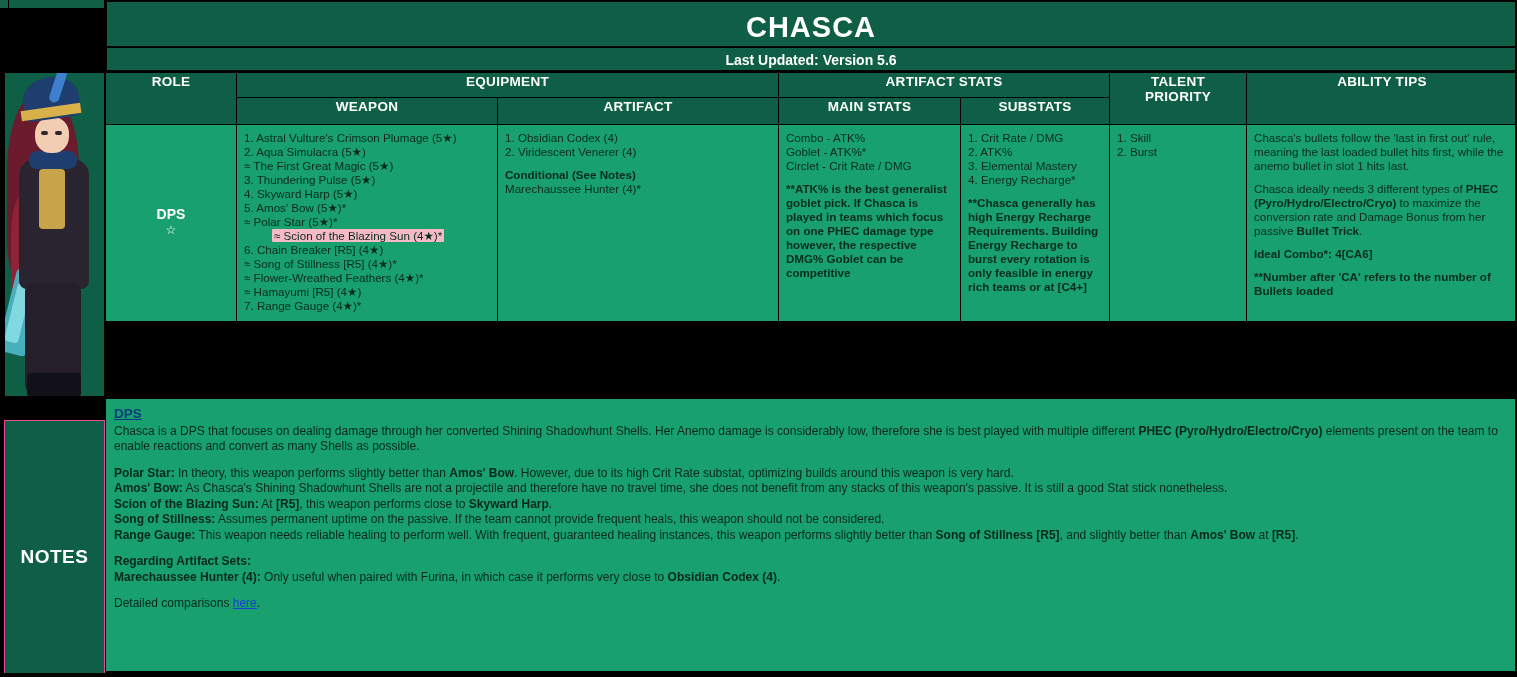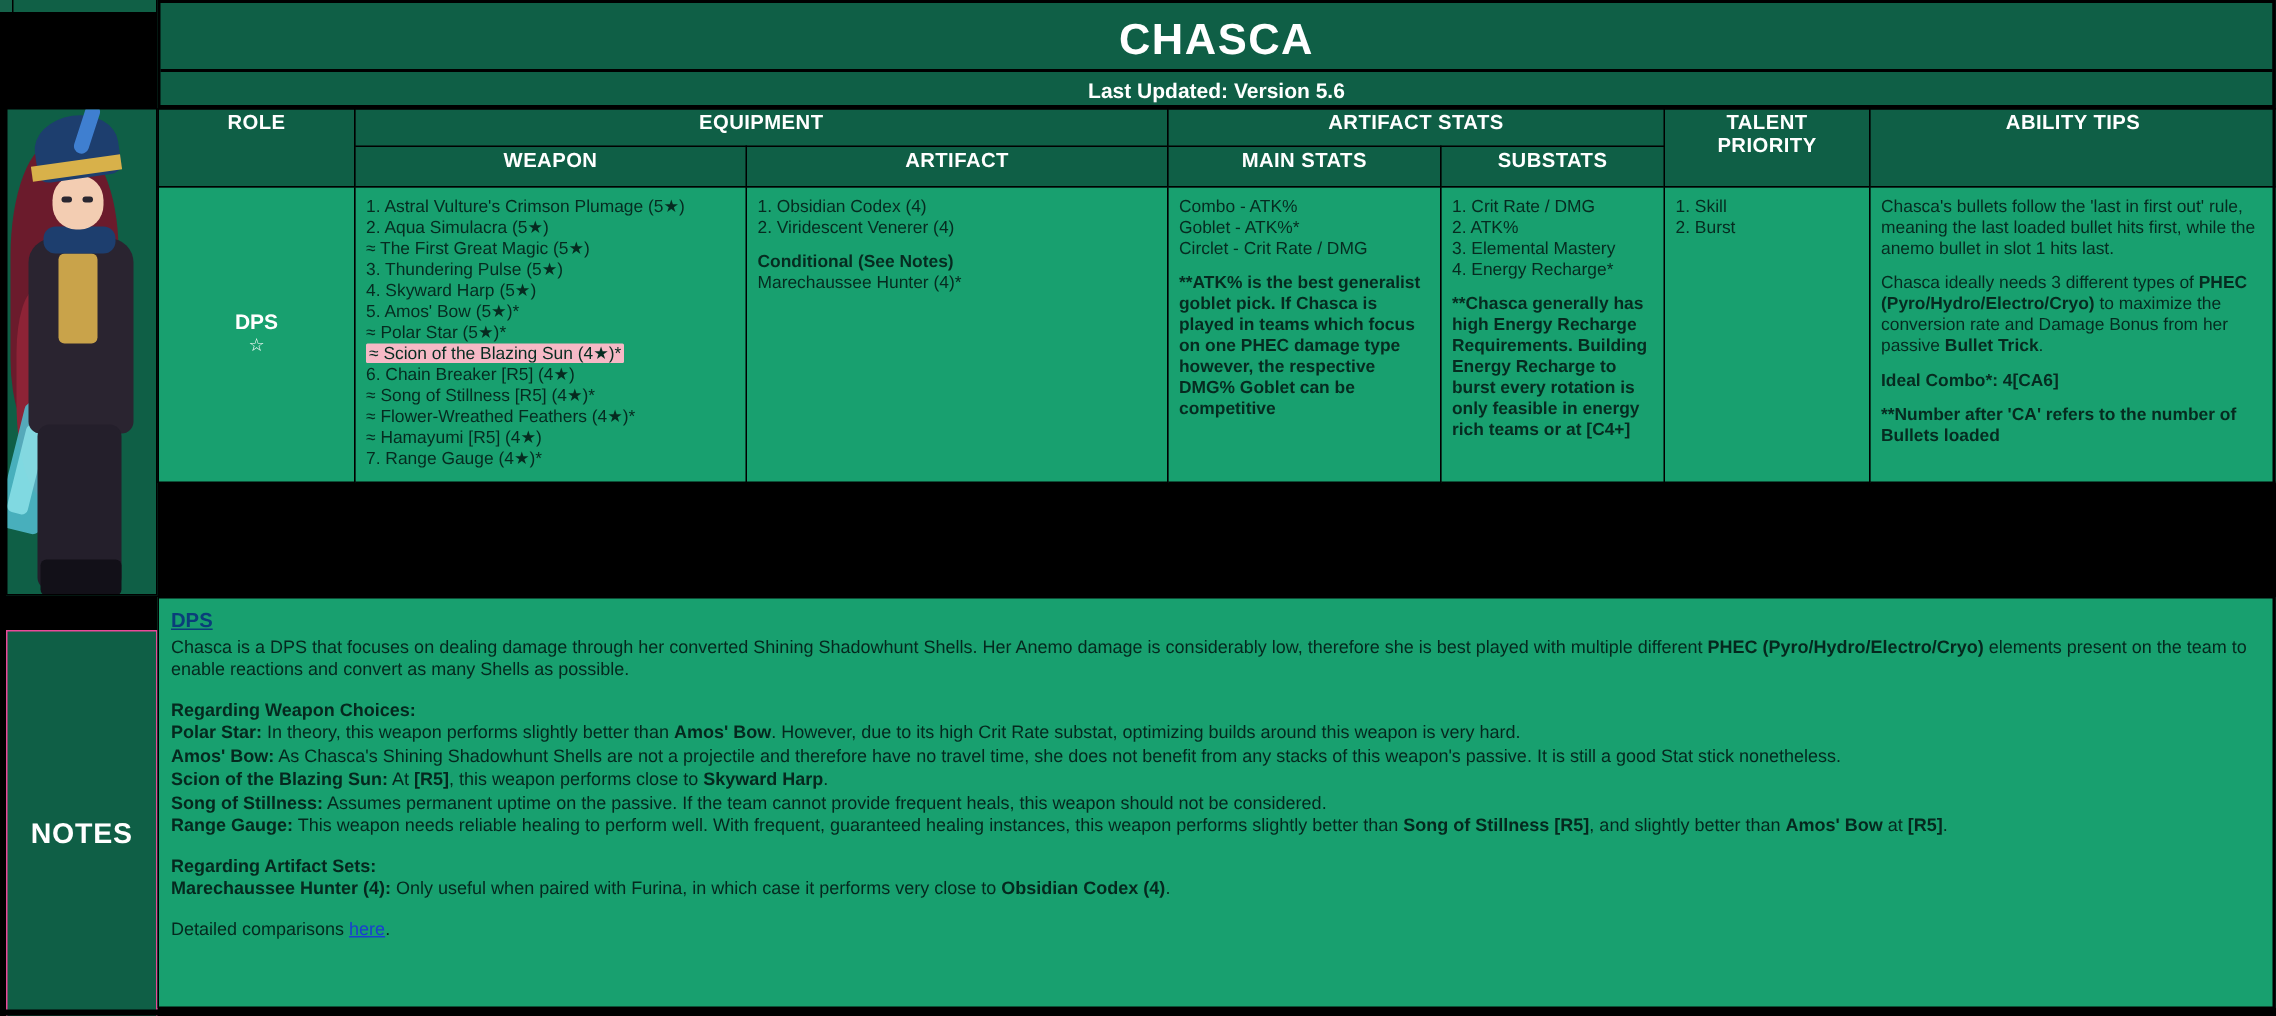--- a/index.html
+++ b/index.html
@@ -79,21 +79,21 @@
     background:#0f5f46;color:#fff;font-weight:bold;font-size:13.5px;
     text-align:center;height:24px;letter-spacing:.3px;
   }
   .body-cell{background:#18a06f;padding:6px 7px 8px 7px;font-size:11.6px;line-height:14px;color:#062b20;}
   .body-cell.role{
     text-align:center;vertical-align:middle;color:#fff;font-weight:bold;font-size:14px;
   }
   .body-cell.role .star{display:block;font-weight:normal;font-size:12px;margin-top:2px;}
   ul.plain{list-style:none;margin:0;padding:0;}
   ul.plain li{white-space:nowrap;}
-  .hl{background:#f6b9c6;padding:0 2px;border-radius:1px;}
+  .hl{background:#f6b9c6;padding:0 2px;border-radius:1px;margin-left:28px;}
   .b{font-weight:bold;}
   .gap{height:9px;}
 
   
   .notes{
     position:absolute;left:105px;top:398px;width:1412px;height:274px;
     background:#18a06f;border:1px solid #000;box-sizing:border-box;
     padding:7px 8px;font-size:12px;line-height:15.5px;color:#05281e;
     overflow:hidden;
   }
@@ -254,21 +254,20 @@
         <div class="b">**Number after 'CA' refers to the number of Bullets loaded</div>
       </td>
     </tr>
   </tbody>
     </table>
 
   <div class="notes">
     <h3>DPS</h3>
     <p><span>Chasca is a DPS that focuses on dealing damage through her converted Shining Shadowhunt Shells. Her Anemo damage is considerably low, therefore she is best played with multiple different </span><span class="b">PHEC (Pyro/Hydro/Electro/Cryo)</span><span> elements present on the team to enable reactions and convert as many Shells as possible.</span></p>
     <div class="spacer"></div>
-    <p class="b">Regarding Weapon Choices:</p>
     <div id="weapon-notes">
         <p><span class="b">Polar Star:</span><span> In theory, this weapon performs slightly better than </span><span class="b">Amos' Bow</span><span>. However, due to its high Crit Rate substat, optimizing builds around this weapon is very hard.</span></p>
         <p><span class="b">Amos' Bow:</span><span> As Chasca's Shining Shadowhunt Shells are not a projectile and therefore have no travel time, she does not benefit from any stacks of this weapon's passive. It is still a good Stat stick nonetheless.</span></p>
         <p><span class="b">Scion of the Blazing Sun:</span><span> At </span><span class="b">[R5]</span><span>, this weapon performs close to </span><span class="b">Skyward Harp</span><span>.</span></p>
         <p><span class="b">Song of Stillness:</span><span> Assumes permanent uptime on the passive. If the team cannot provide frequent heals, this weapon should not be considered.</span></p>
         <p><span class="b">Range Gauge:</span><span> This weapon needs reliable healing to perform well. With frequent, guaranteed healing instances, this weapon performs slightly better than </span><span class="b">Song of Stillness [R5]</span><span>, and slightly better than </span><span class="b">Amos' Bow</span><span> at </span><span class="b">[R5]</span><span>.</span></p>
       </div>
     <div class="spacer"></div>
     <p class="b">Regarding Artifact Sets:</p>
     <p><span class="b">Marechaussee Hunter (4):</span><span> Only useful when paired with Furina, in which case it performs very close to </span><span class="b">Obsidian Codex (4)</span><span>.</span></p>

